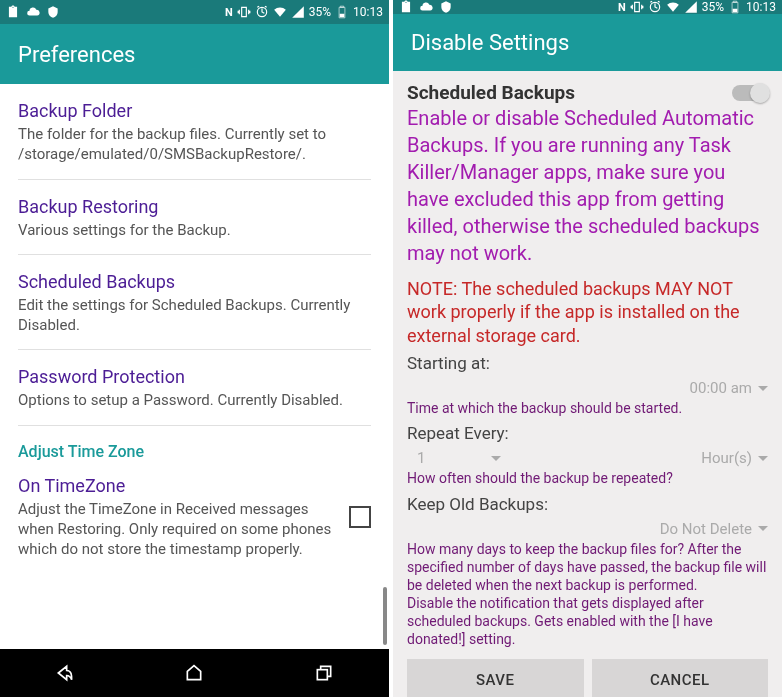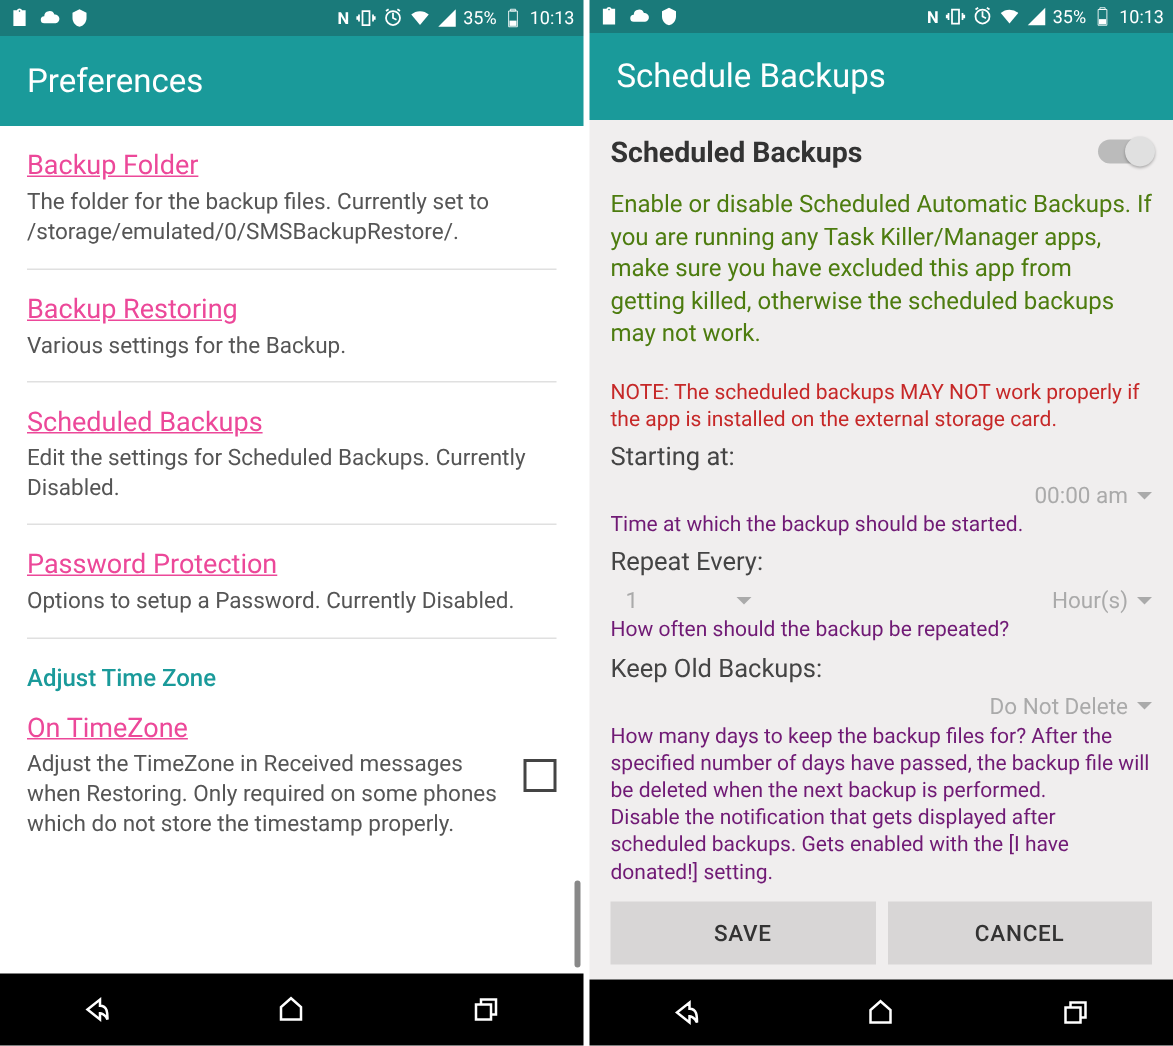--- a/index.html
+++ b/index.html
@@ -46,23 +46,22 @@
     overflow: hidden;
     background: #fff;
     padding: 0;
   }
   .section-divider { border-top: 1px solid #e0e0e0; margin: 0 18px; }
   .pref-item {
     padding: 16px 18px 14px 18px;
   }
   .pref-title {
     font-size: 18px;
-    color: #ec4899;
+    color: #4c1d95;
     margin-bottom: 3px;
-    text-decoration: underline;
   }
   .pref-summary {
     font-size: 15px;
     color: #555;
     line-height: 1.35;
   }
   .category-header {
     font-size: 16px;
     color: #1a9a9a;
     font-weight: 500;
@@ -111,30 +110,30 @@
     position: absolute;
     width: 20px;
     height: 20px;
     background: #e0e0e0;
     border-radius: 50%;
     top: -2px;
     right: -2px;
     box-shadow: 0 1px 2px rgba(0,0,0,0.3);
   }
   .sched-desc {
-    font-size: 16px;
-    color: #4d7c0f;
+    font-size: 20px;
+    color: #a21caf;
     line-height: 1.35;
-    margin-top: 12px;
+    margin-top: 1px;
   }
   .sched-note {
-    font-size: 14px;
+    font-size: 18px;
     color: #c62828;
     line-height: 1.3;
-    margin-top: 20px;
+    margin-top: 10px;
   }
   .sched-label {
     font-size: 17px;
     font-weight: normal;
     color: #444;
     margin-top: 6px;
   }
   .value-row {
     display: flex;
     align-items: center;
@@ -368,21 +367,21 @@
           <svg class="icon-sm" viewBox="0 0 24 24">
             <path d="M7 4h10v18H7zM9 2h6v2H9z" stroke="#fff" fill="none"></path>
             <rect x="8" y="15" width="8" height="6" fill="#fff"></rect>
           </svg>
         </span>
       <span>10:13</span>
     </div>
   </div>
 
   <div class="action-bar">
-    <span>Schedule Backups</span>
+    <span>Disable Settings</span>
   </div>
 
   <div class="sched-content">
     <div class="sched-heading">
       <span>Scheduled Backups</span>
       <div class="switch">
         <div class="switch-knob"></div>
       </div>
     </div>
     <div class="sched-desc">Enable or disable Scheduled Automatic Backups. If you are running any Task Killer/Manager apps, make sure you have excluded this app from getting killed, otherwise the scheduled backups may not work.</div>

